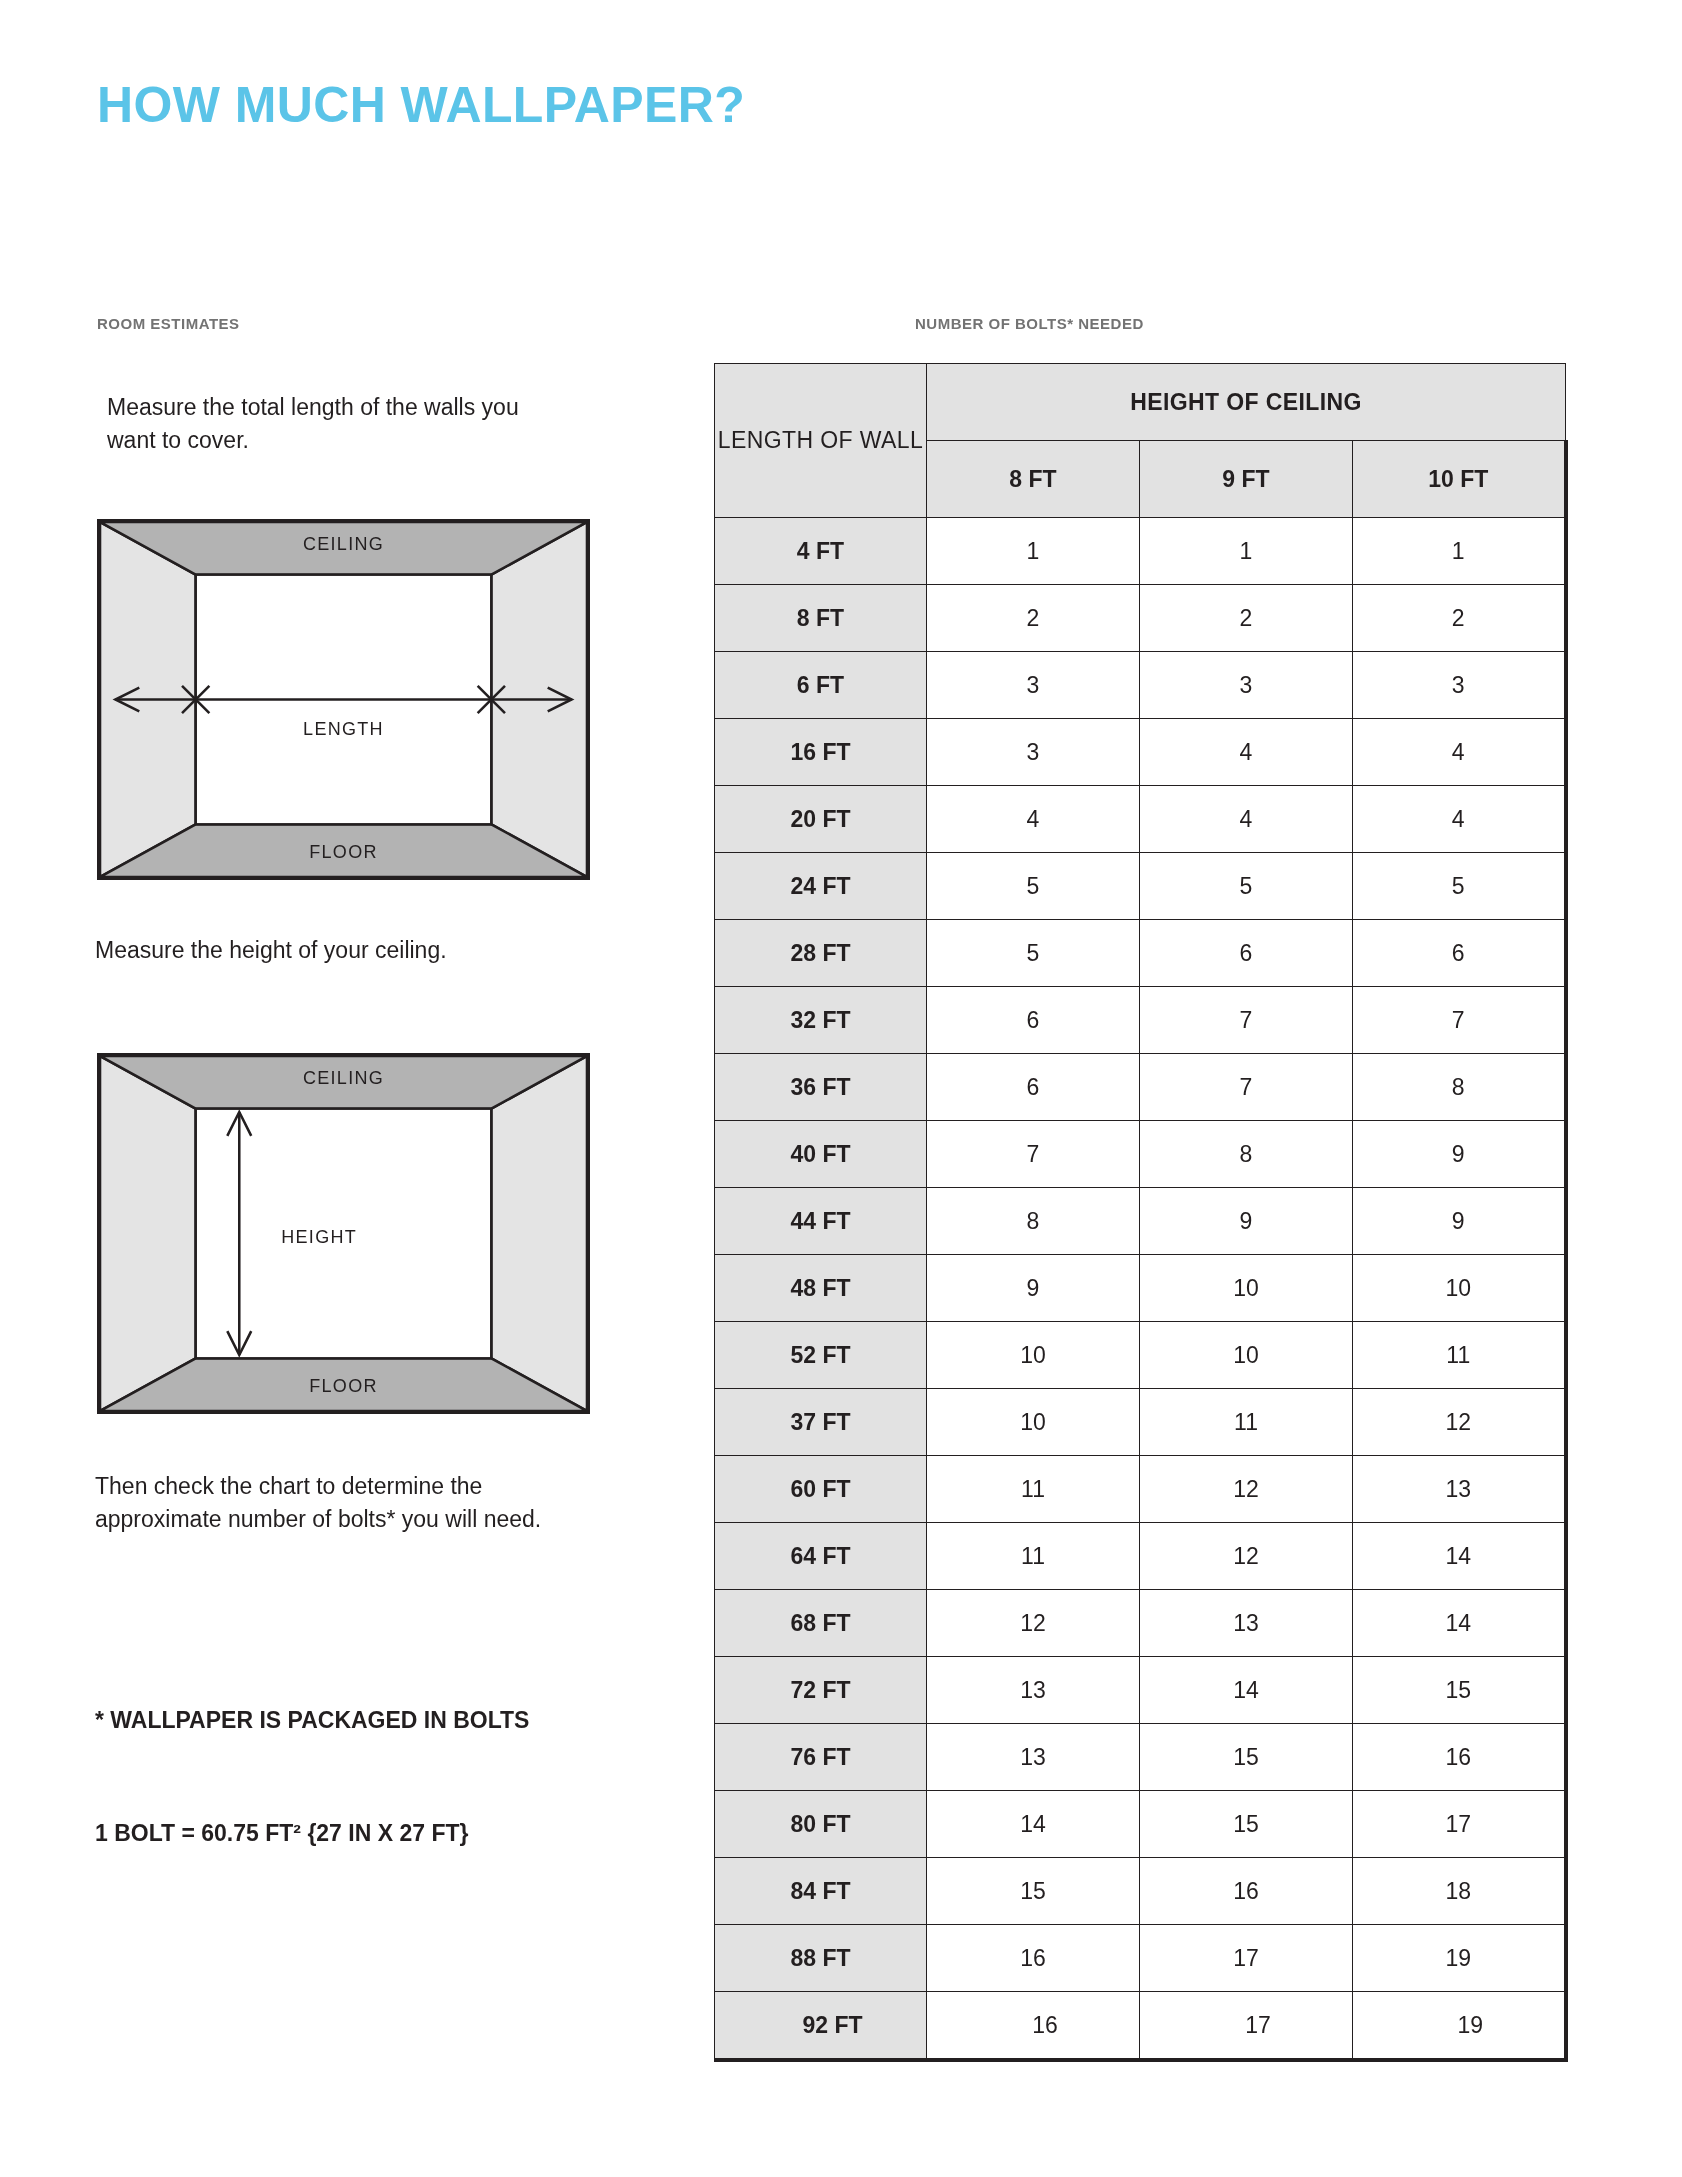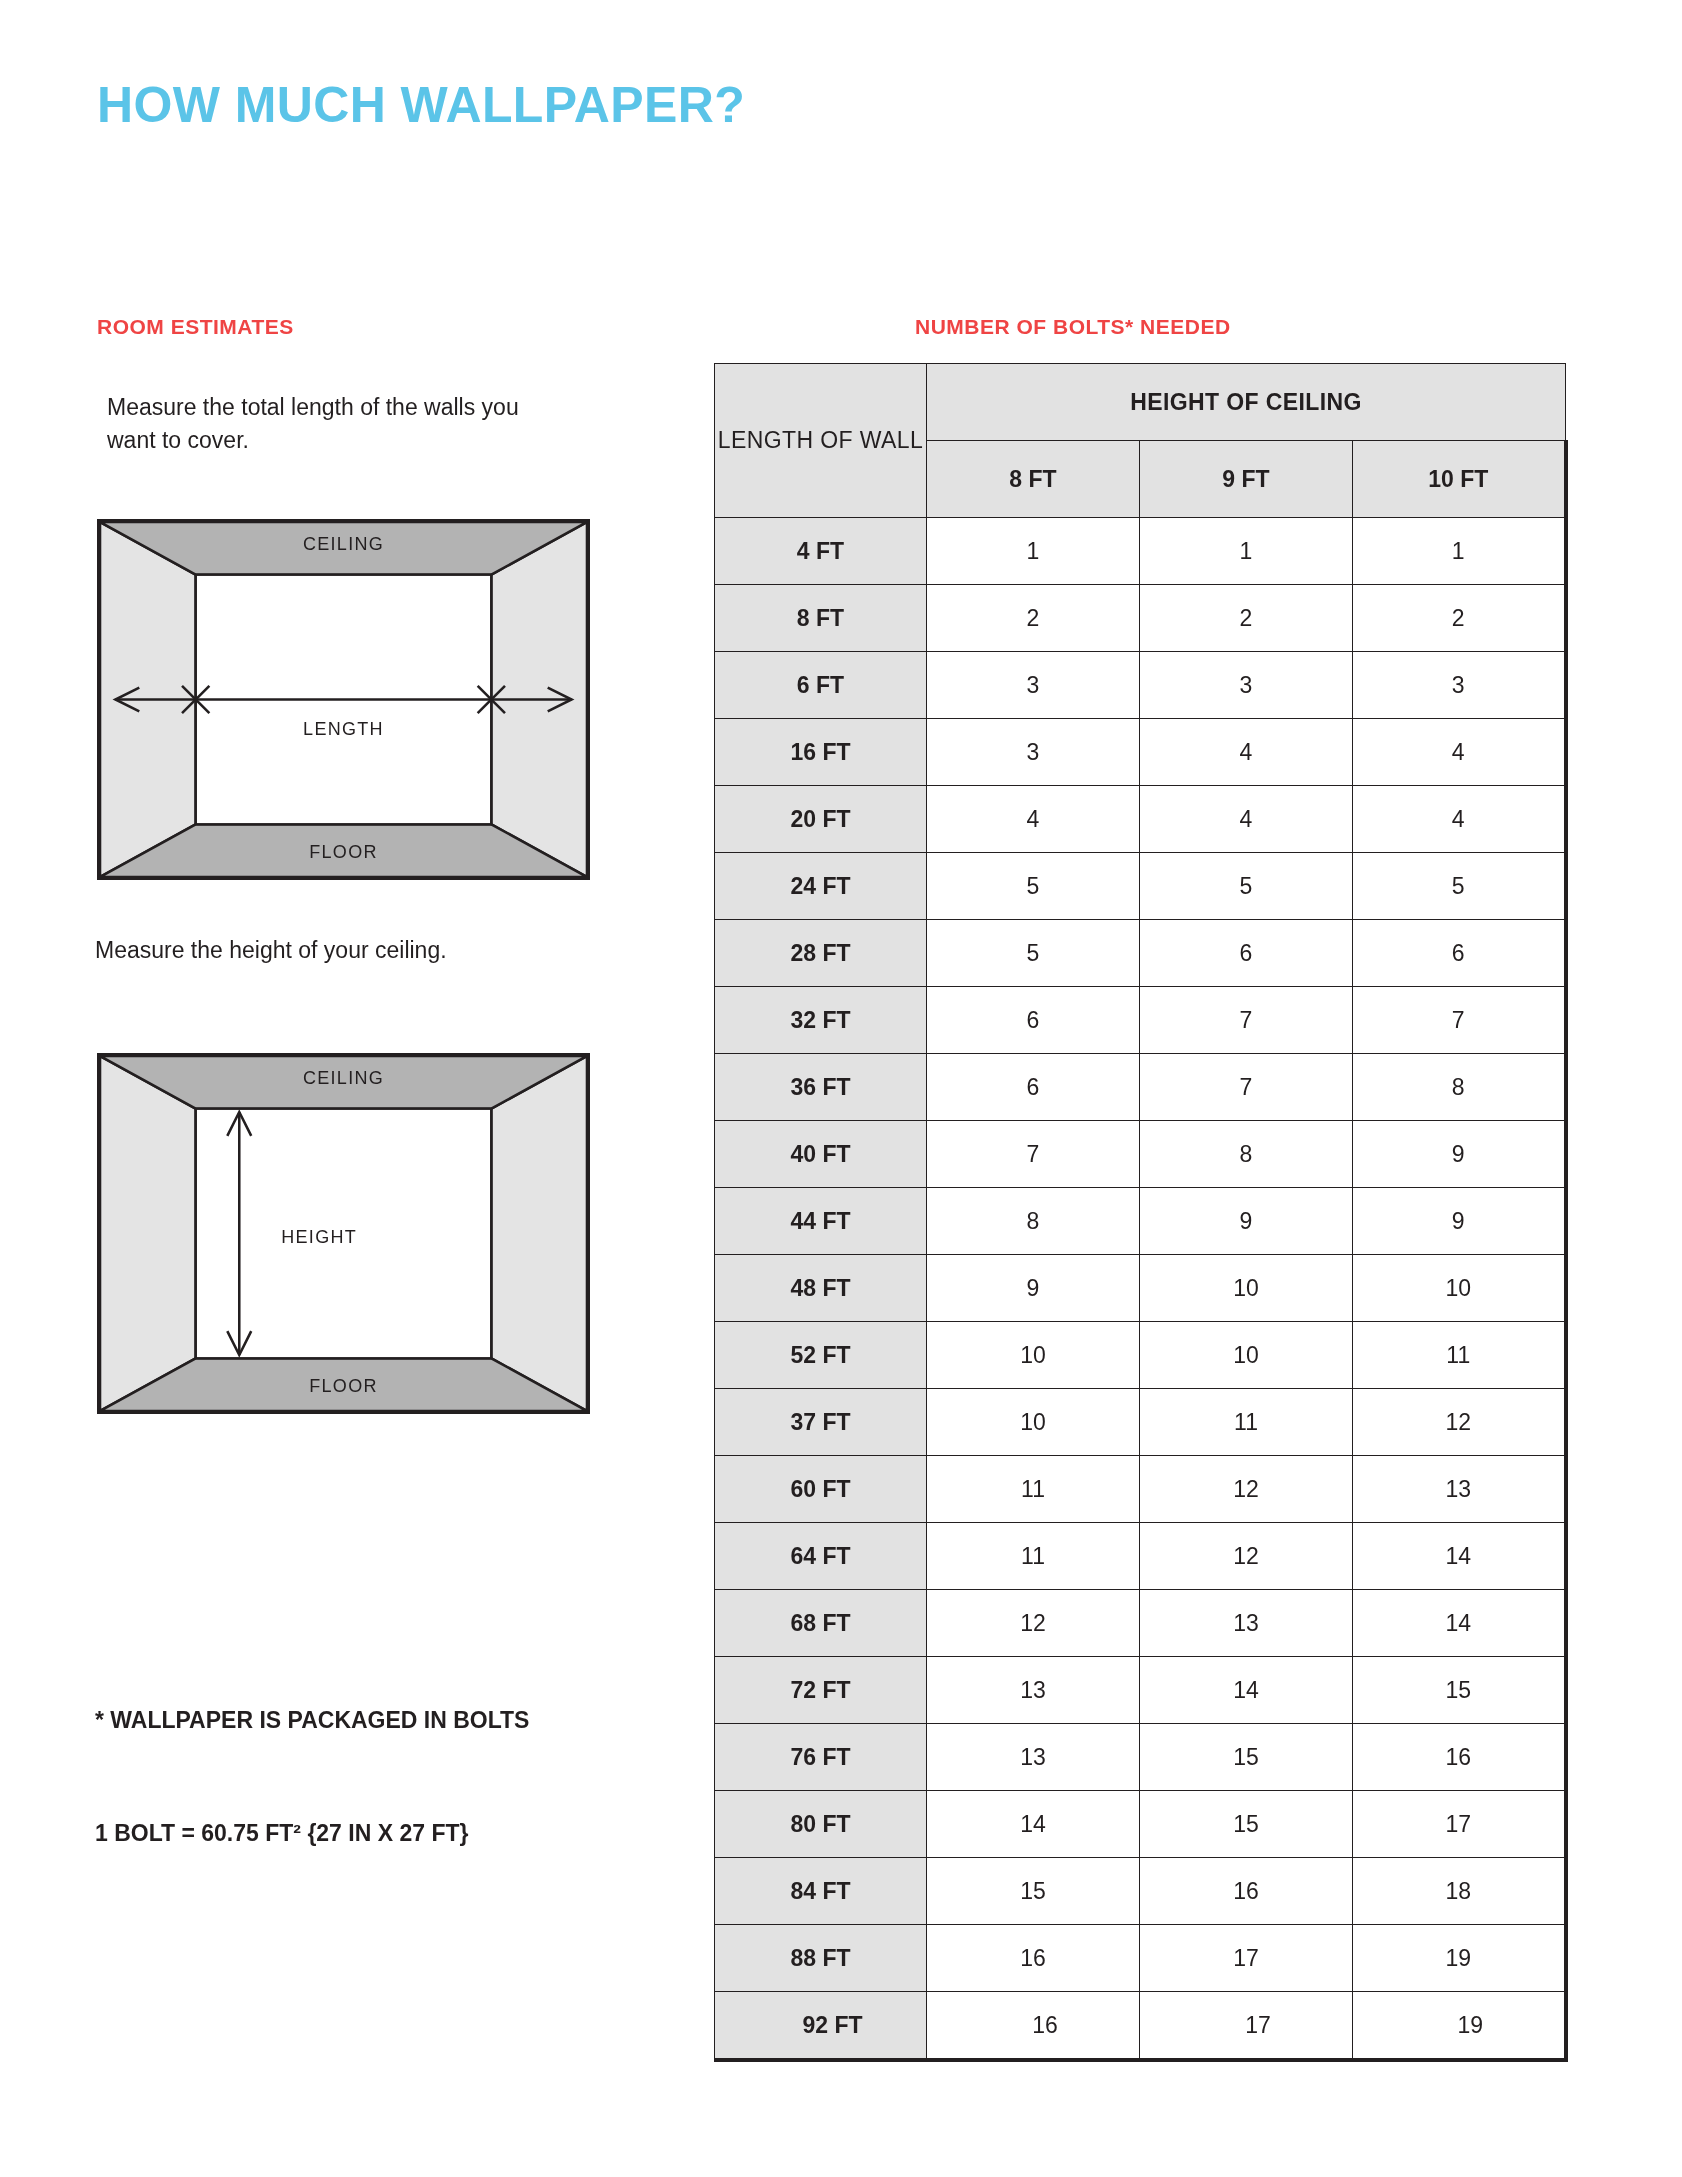--- a/index.html
+++ b/index.html
@@ -29,24 +29,24 @@
     top: 76px;
     font-size: 50px;
     font-weight: bold;
     letter-spacing: 0.4px;
     color: #5bc4e8;
   }
 
   
   .section-heading {
     position: absolute;
-    font-size: 21px;
+    font-size: 15px;
     font-weight: bold;
     letter-spacing: 0.5px;
-    color: #ef4444;
+    color: #737373;
   }
   #room-estimates-heading { left: 97px; top: 315px; }
   #bolts-heading { left: 915px; top: 315px; }
 
   
   .body-text {
     position: absolute;
     font-size: 23px;
     line-height: 33px;
     color: #231f20;
@@ -158,20 +158,21 @@
 
 <div class="page">
 
   <div class="main-title">HOW MUCH WALLPAPER?</div>
 
   <div class="section-heading" id="room-estimates-heading">ROOM ESTIMATES</div>
   <div class="section-heading" id="bolts-heading">NUMBER OF BOLTS* NEEDED</div>
 
   <div class="body-text" id="instr-1">Measure the total length of the walls you want to cover.</div>
   <div class="body-text" id="instr-2">Measure the height of your ceiling.</div>
+  <div class="body-text" id="instr-3">Then check the chart to determine the approximate number of bolts* you will need.</div>
 
   <div class="footnote" id="footnote-1">* WALLPAPER IS   PACKAGED IN BOLTS</div>
   <div class="footnote" id="footnote-2">1 BOLT = 60.75 FT² {27 IN X 27 FT}</div>
 
   <div class="diagram" id="diagram-length">
     <svg viewBox="0 0 570 418" preserveAspectRatio="none">
 
       <polygon points="0,0 570,0 570,418 0,418" fill="#ffffff"></polygon>
 
       <polygon points="0,0 112,62 112,356 0,418" fill="#e4e4e4" stroke="#231f20" stroke-width="3"></polygon>

